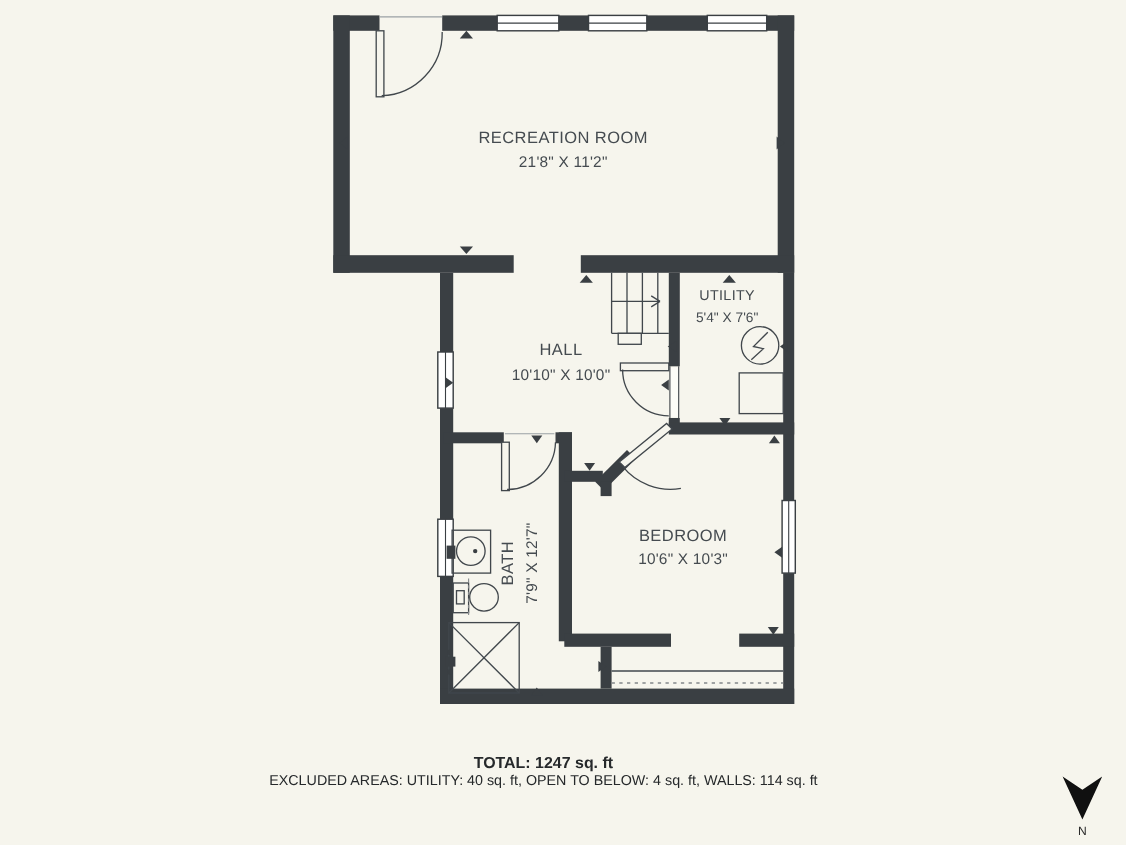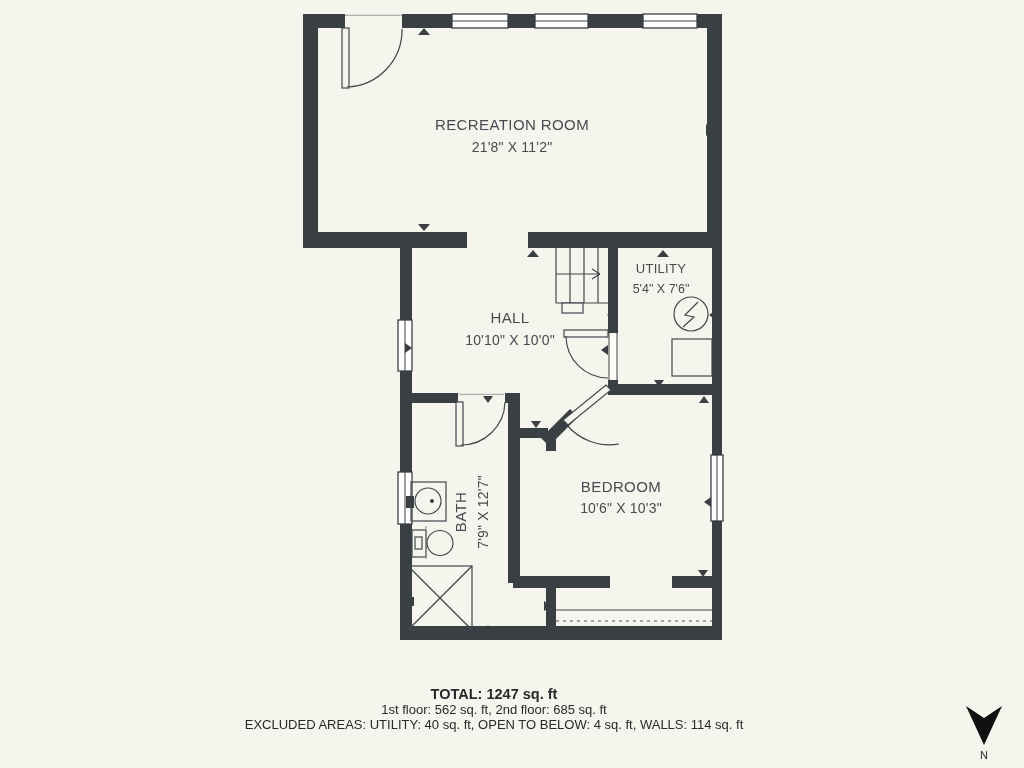--- a/index.html
+++ b/index.html
@@ -217,16 +217,15 @@
     </g>
 
     <g>
       <path d="M966,706 L984,745 L1002,706 L984,718 Z" fill="#101010"></path>
       <text class="north-n" x="984" y="759" text-anchor="middle">N</text>
     </g>
   </svg>
 
   <div class="summary">
     <div class="sum-total">TOTAL: 1247 sq. ft</div>
-    <div class="sum-line">1st floor: 562 sq. ft, 2nd floor: 685 sq. ft</div>
     <div class="sum-line">EXCLUDED AREAS: UTILITY: 40 sq. ft, OPEN TO BELOW: 4 sq. ft, WALLS: 114 sq. ft</div>
   </div>
 </div>
 
 </body></html>

